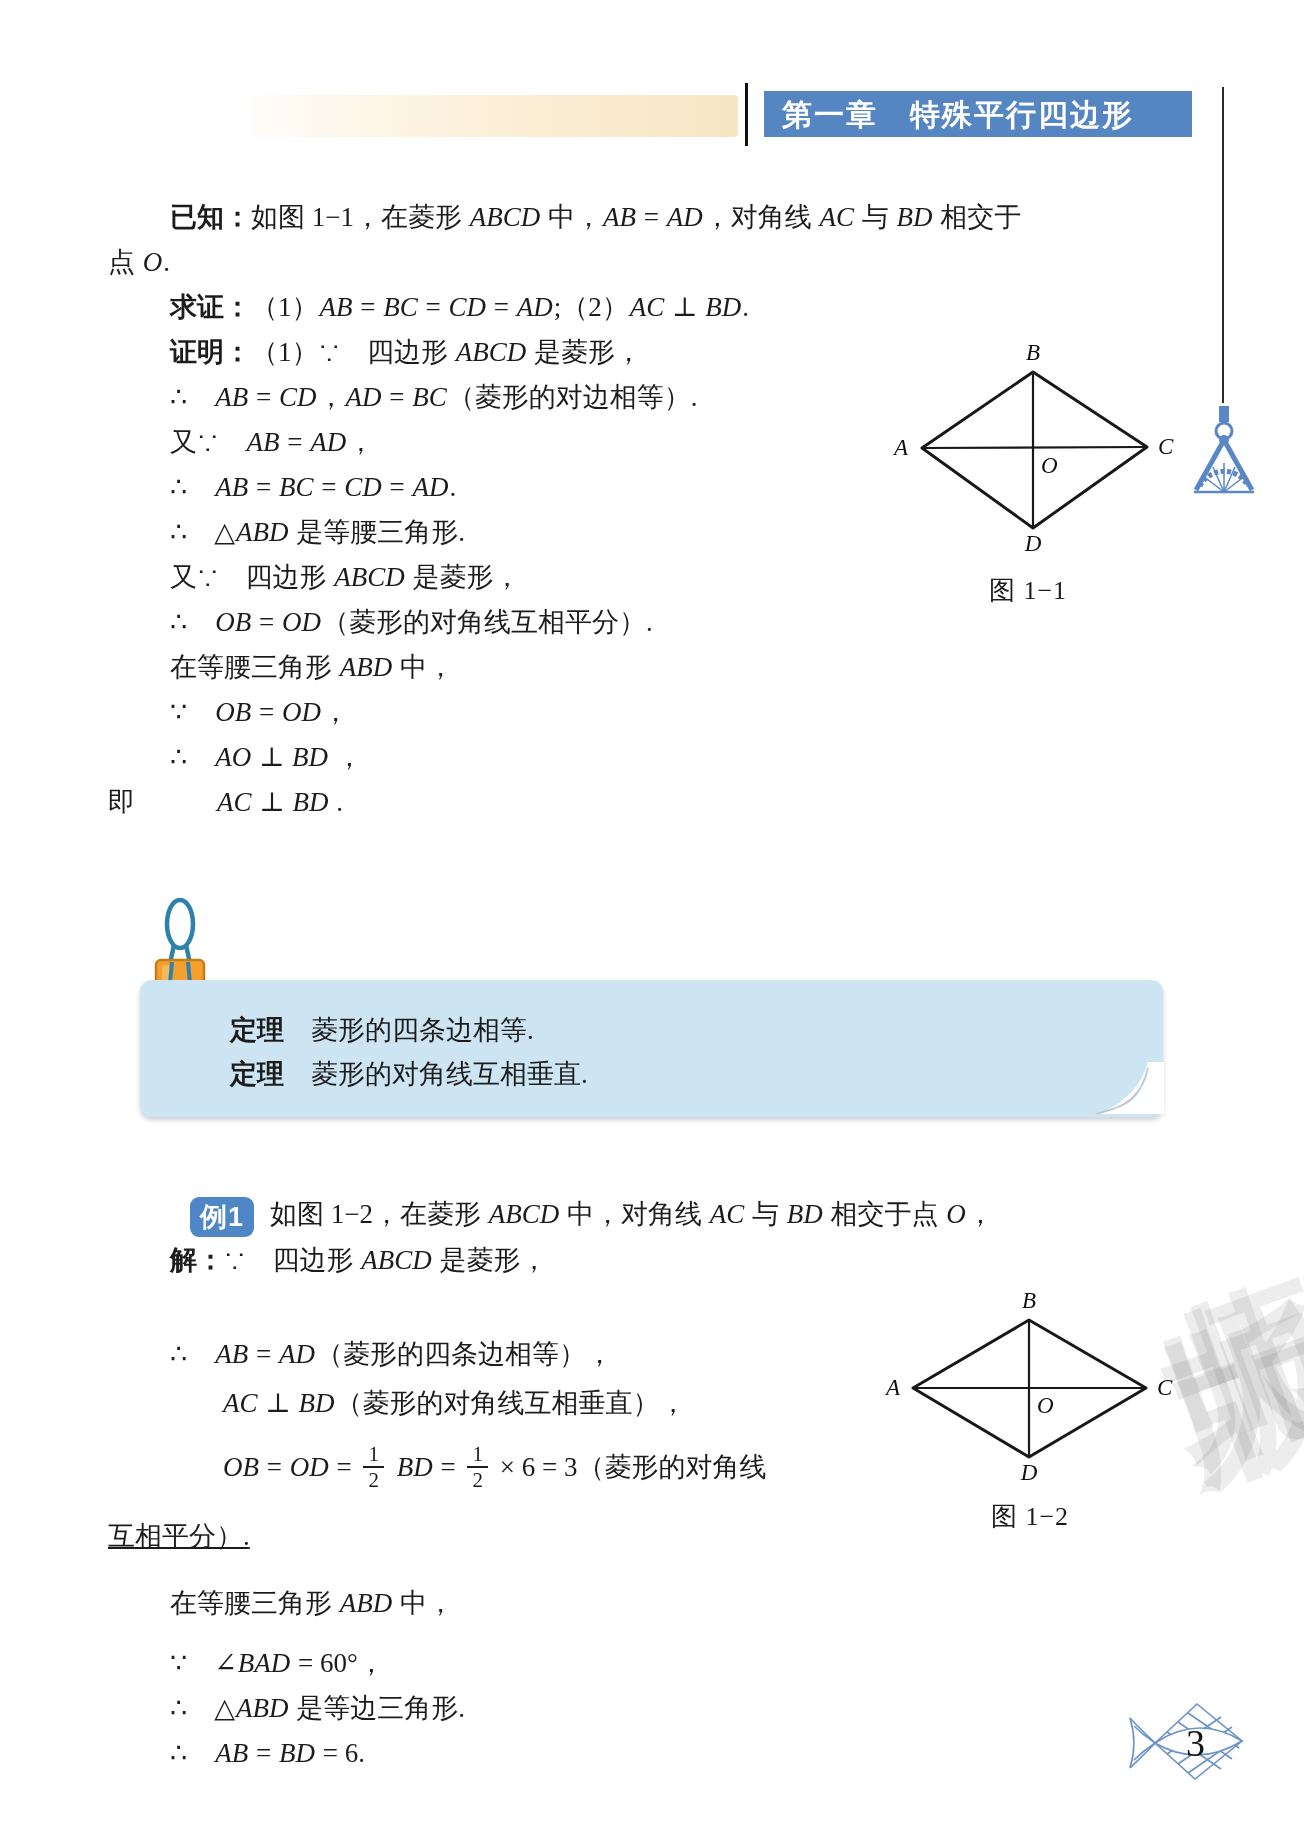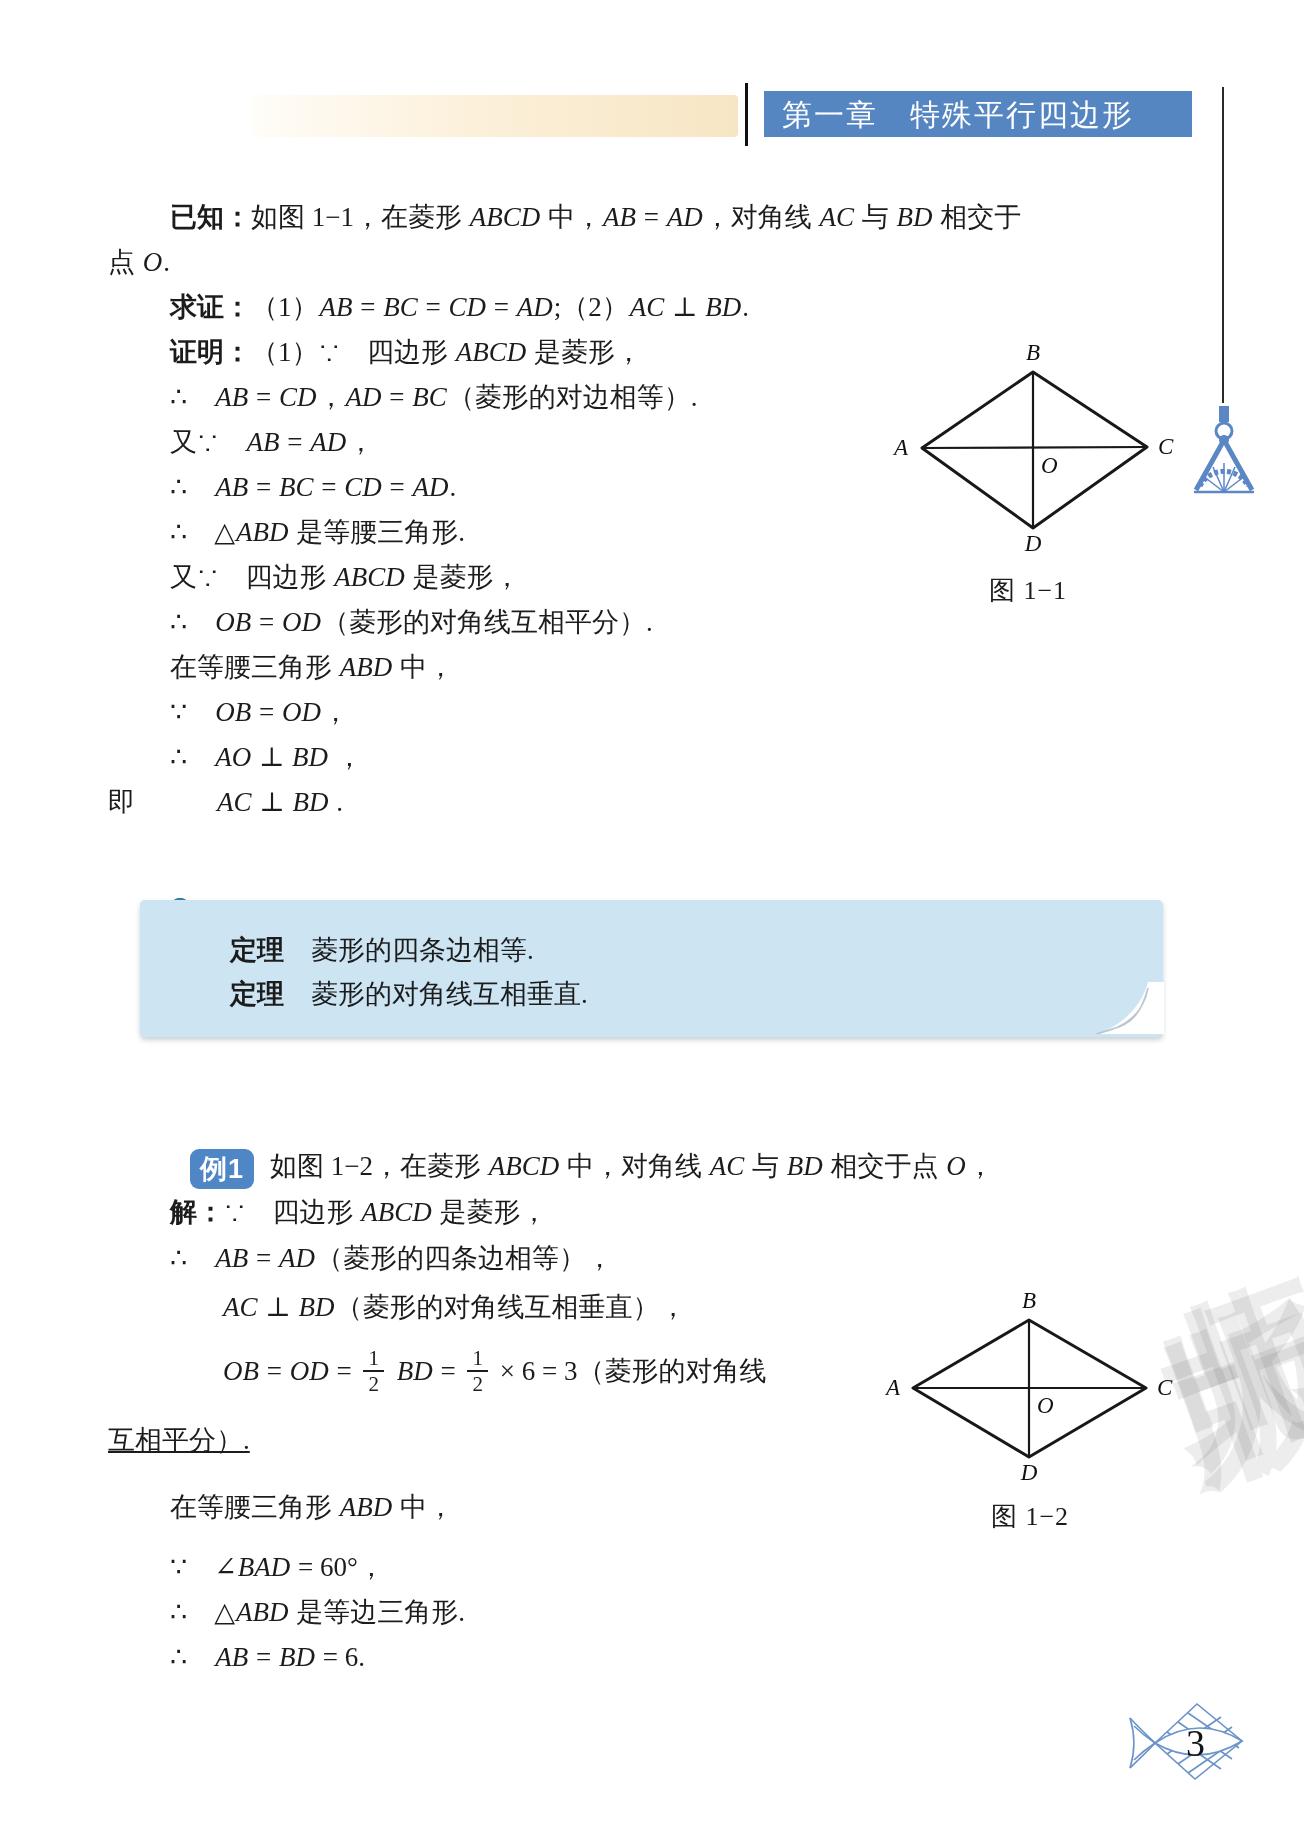--- a/index.html
+++ b/index.html
@@ -12,55 +12,55 @@
   html,body{margin:0;padding:0;background:#ffffff;}
   .page{
     position:relative;width:1304px;height:1842px;overflow:hidden;background:#fff;
     font-family:"Liberation Serif","DejaVu Serif",serif;color:var(--text);
   }
   
   .cream-bar{position:absolute;left:252px;top:95px;width:486px;height:42px;border-radius:4px;
     background:linear-gradient(90deg,#fffdf8 0%,#fcf0da 45%,#f7e6c4 100%);}
   .header-divider{position:absolute;left:745px;top:83px;width:3px;height:63px;background:#101010;}
   .chapter-banner{position:absolute;left:764px;top:91px;width:428px;height:46px;background:var(--banner-blue);
-    color:#fff;font-family:"Liberation Sans","DejaVu Sans",sans-serif;font-weight:400;font-size:30px;
+    color:#fff;font-family:"Liberation Sans","DejaVu Sans",sans-serif;font-weight:700;font-size:30px;
     line-height:47px;padding-left:18px;box-sizing:border-box;letter-spacing:2px;white-space:nowrap;}
   .margin-line{position:absolute;left:1222px;top:87px;width:2px;height:316px;background:#2a2a2a;}
   .compass{position:absolute;left:1184px;top:404px;}
   
   .textblock{position:absolute;white-space:nowrap;font-size:27px;}
   .proof-block{left:108px;top:195px;width:1060px;}
   .example-block{left:108px;top:1143px;width:1070px;}
   .tline{height:45px;line-height:45px;}
   .ind{padding-left:62px;}
   .ind2{padding-left:46px;}
   .ind4{padding-left:114px;}
   .exfirst{padding-left:82px;}
-  .h47{height:47px;line-height:47px;}
+  .h47{height:47px;line-height:47px;margin-top:48px;}
   .h50{height:50px;line-height:50px;}
   .h60{height:60px;line-height:60px;text-decoration:underline;}
   .h75{height:75px;line-height:75px;}
   .tall{height:78px;line-height:78px;}
   .tline i{font-style:italic;padding:0 1px;}
   .tline b{font-family:"Liberation Sans","DejaVu Sans",sans-serif;font-weight:700;}
   .frac{display:inline-flex;flex-direction:column;align-items:center;font-size:21px;line-height:1.15;
     vertical-align:middle;margin:0 5px;transform:translateY(-3px);}
   .frac .fn{border-bottom:2px solid var(--text);padding:0 5px;}
   
   .figure{position:absolute;}
   .fig-1{left:878px;top:338px;width:300px;}
   .fig-2{left:885px;top:1293px;width:290px;}
   .fig-caption{text-align:center;font-size:26px;margin-top:6px;letter-spacing:1px;}
   .fig-2 .fig-caption{margin-top:12px;}
   svg .edge{stroke:#181818;stroke-width:3;fill:none;stroke-linejoin:round;}
   svg .diag{stroke:#181818;stroke-width:2.2;fill:none;}
   svg .vlabel{font-family:"Liberation Serif","DejaVu Serif",serif;font-style:italic;font-size:23px;fill:#111;}
   
-  .theorem-box{position:absolute;left:140px;top:900px;width:1023px;height:137px;background:var(--box-blue);
-    border-radius:5px;box-shadow:0 3px 5px rgba(110,120,135,.35);}
+  .theorem-box{position:absolute;left:140px;top:980px;width:1023px;height:137px;background:var(--box-blue);
+    border-radius:12px;box-shadow:0 3px 5px rgba(110,120,135,.35);}
   .thm-lines{padding:28px 0 0 90px;font-size:27px;}
   .thm-lines .tline{height:44px;line-height:44px;}
   .page-curl{position:absolute;right:-1px;bottom:-1px;}
   .clip{position:absolute;left:148px;top:898px;}
   
   .ex-badge{display:inline-block;width:64px;height:40px;border-radius:9px;background:var(--badge-blue);
     color:#fff;font-family:"Liberation Sans","DejaVu Sans",sans-serif;font-weight:700;font-size:27px;
     text-align:center;line-height:40px;vertical-align:middle;margin-right:16px;letter-spacing:1px;}
   
   .fish{position:absolute;left:1122px;top:1698px;}

